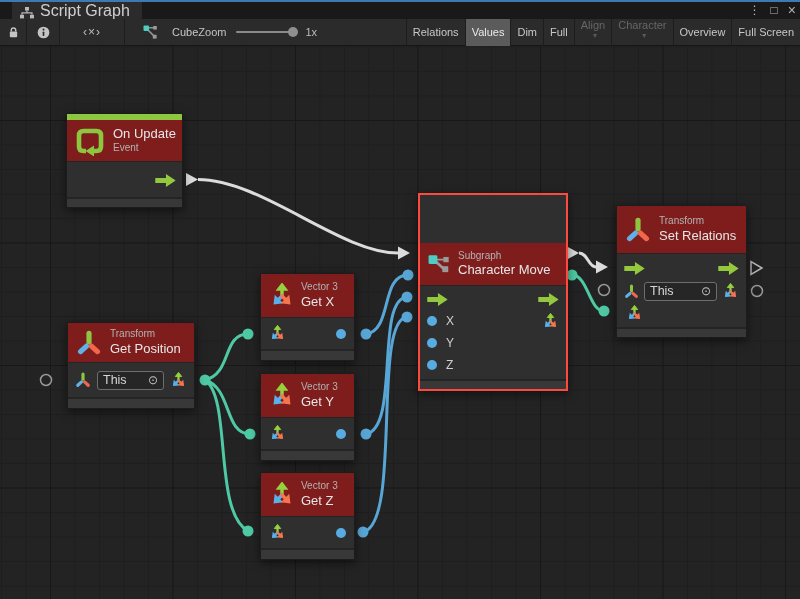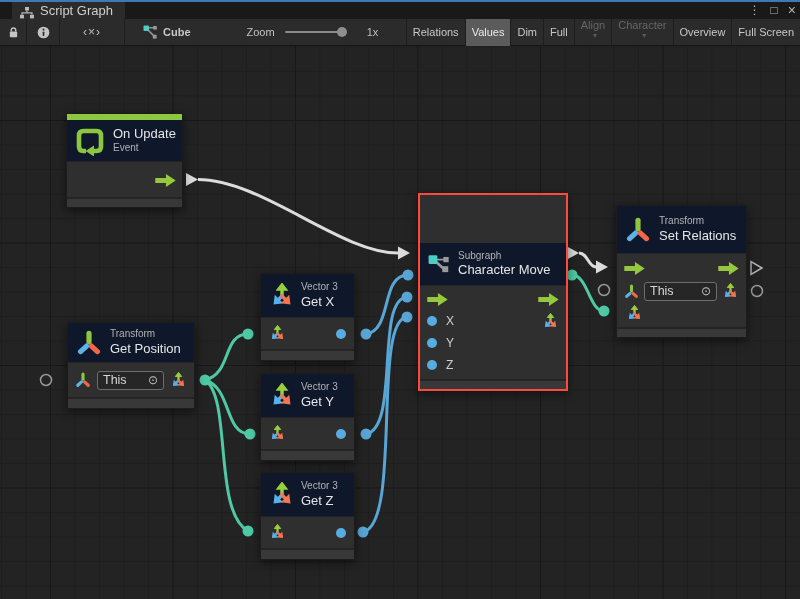--- a/index.html
+++ b/index.html
@@ -6,63 +6,63 @@
   html,body { width:800px; height:599px; overflow:hidden; background:#181818;
               font-family:"Liberation Sans", sans-serif; -webkit-font-smoothing:antialiased; }
   #app { position:relative; width:800px; height:599px; background:#181818; }
 
   
   #tabbar { position:absolute; left:0; top:0; width:800px; height:19px; background:#191919; }
   #tabbar .topline { position:absolute; left:0; top:0; width:100%; height:2px; background:#3e78b5; }
   #tab { position:absolute; left:12px; top:2px; height:17px; background:#2b2b2b;
          display:flex; align-items:center; gap:6px; padding:0 12px 0 8px; }
   #tab .ticon { width:14px; height:12px; display:inline-block; }
-  #tab .tlabel { font-size:13px; color:#cfcfcf; white-space:nowrap; }
+  #tab .tlabel { font-size:16px; color:#cfcfcf; white-space:nowrap; }
   #winctl { position:absolute; right:4px; top:2px; height:16px; display:flex; align-items:center; gap:10px; color:#b5b5b5; }
   #winctl span { font-size:12px; line-height:16px; cursor:default; }
 
   
   #toolbar { position:absolute; left:0; top:19px; width:800px; height:27px; background:#2b2b2b;
              border-bottom:1px solid #161616; display:flex; align-items:center; font-size:11px; color:#c8c8c8; }
   .tb-sep { width:1px; height:27px; background:#1d1d1d; flex:0 0 1px; }
   .tb-icon-btn { display:flex; align-items:center; justify-content:center; height:27px; }
   .tb-btn { display:flex; align-items:center; height:27px; padding:0 6px; white-space:nowrap; }
   .tb-btn.active { background:#5b5b5b; color:#eaeaea;align-items:center; }
   .tb-btn.disabled { color:#666;flex-direction:column; }
   .tb-btn .dd { font-size:8px; margin-left:4px; color:#8a8a8a; }
   .tb-btn.disabled .dd { color:#5a5a5a; }
   #tb-lock { width:26px; } #tb-lock .g { width:11px; height:13px; }
   #tb-info { width:32px; } #tb-info .g { width:13px; height:13px; }
   #tb-code { width:64px; color:#bdbdbd; font-size:12px; letter-spacing:1px; justify-content:center; }
-  #tb-graphref { display:flex; align-items:center; gap:6px; margin-left:18px;font-weight:bold; }
+  #tb-graphref { display:flex; align-items:center; gap:15px; margin-left:18px; }
   #tb-graphref .g { width:14px; height:14px; }
-  #zoom-label { margin-left:56px; color:#c2c2c2; }
+  #zoom-label { color:#c2c2c2; }
   #zoom-track { position:relative; width:57px; height:2px; background:#8b8b8b; margin-left:10px; border-radius:1px; }
   #zoom-handle { position:absolute; right:-5px; top:-4px; width:10px; height:10px; border-radius:50%; background:#8f8f8f; }
-  #zoom-value { margin-left:25px; color:#bdbdbd; }
+  #zoom-value { margin-left:12px; color:#bdbdbd; }
   #tb-right { margin-left:auto; display:flex; align-items:center; height:27px; }
 
   
   #canvas { position:absolute; left:0; top:46px; width:800px; height:553px;
     background-color:#232323;
     background-image:
       linear-gradient(#181818 1px, transparent 1px),
       linear-gradient(90deg, #181818 1px, transparent 1px),
       linear-gradient(#1e1e1e 1px, transparent 1px),
       linear-gradient(90deg, #1e1e1e 1px, transparent 1px);
     background-size:122.5px 122.5px, 122.5px 122.5px, 24.5px 24.5px, 24.5px 24.5px;
     background-position:50px -48.5px, 50px -48.5px, 1px 0.5px, 1px 0.5px;
   }
   #wires { position:absolute; left:0; top:0; width:800px; height:553px; z-index:1; }
 
   
   .node { position:absolute; z-index:2; background:#2f2f2f; border:1px solid #1c1c1c;
           box-shadow:0 3px 9px rgba(0,0,0,.5); }
   .node.selected { border:2px solid #fc4b3e; }
-  .node-header { background:#0f172a; display:flex; align-items:center; border-bottom:1px solid #242424; padding:0 8px; gap:8px; }
+  .node-header { background:#7f1d1d; display:flex; align-items:center; border-bottom:1px solid #242424; padding:0 8px; gap:8px; }
   .titles { display:flex; flex-direction:column; justify-content:center; line-height:1.25; }
   .subtitle { font-size:10px; color:#b2b2b2; }
   .title { font-size:13px; color:#e6e6e6; white-space:nowrap; }
   .node-footer { background:#383838; border-top:2px solid #242424; }
   .row { display:flex; align-items:center; }
   .icon { display:inline-block; flex:0 0 auto; }
   .flow-arrow { width:21px; height:13px; display:inline-block; }
   .dot { width:10px; height:10px; border-radius:50%; background:#57ace2; display:inline-block; flex:0 0 auto; }
   .port-label { font-size:12px; color:#d0d0d0; margin-left:9px; }
   .ml-auto { margin-left:auto; }

